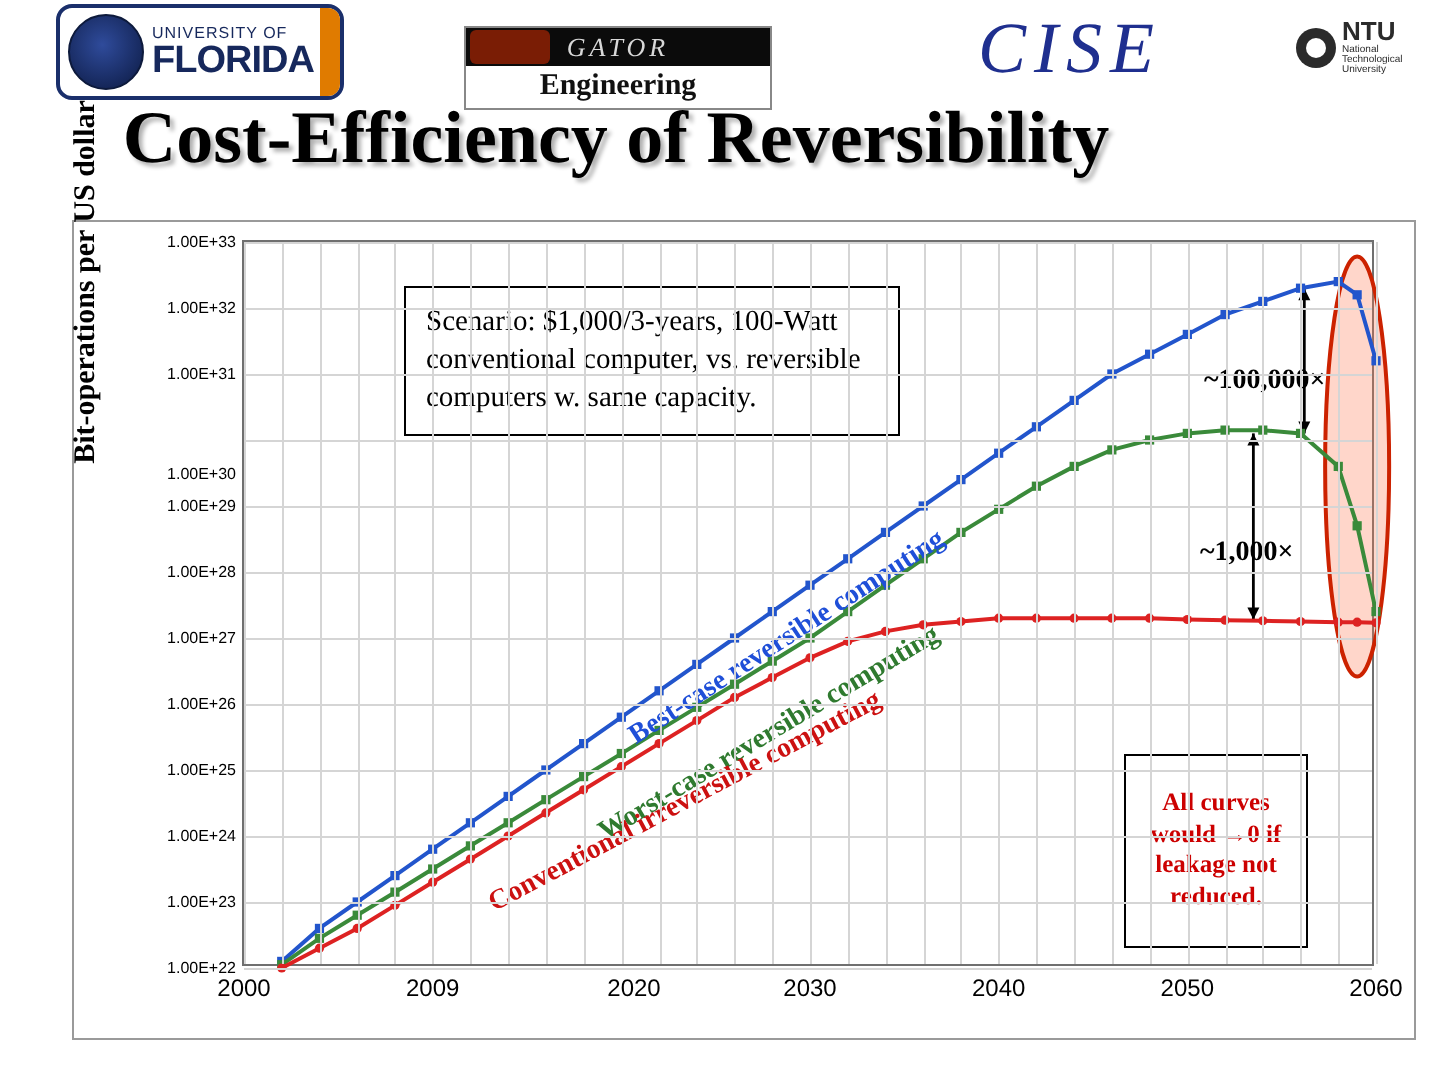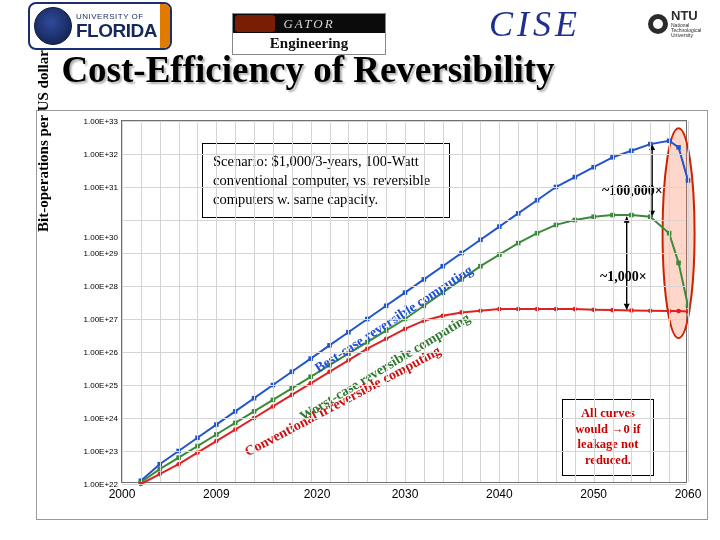--- a/index.html
+++ b/index.html
@@ -271,23 +271,23 @@
     font-size: 14.5px;
     line-height: 1.32;
     color: #000;
     box-sizing: border-box;
   }
 
   
   #leak-box {
     position: absolute;
     left: 440px;
-    top: 278px;
+    top: 256px;
     width: 92px;
-    padding: 6px 4px;
+    padding: 16px 4px;
     background: #ffffff;
     border: 1.5px solid #000000;
     color: #cc0000;
     font-family: "Liberation Serif", serif;
     font-weight: bold;
     font-size: 12.5px;
     line-height: 1.25;
     text-align: center;
     box-sizing: border-box;
   }

